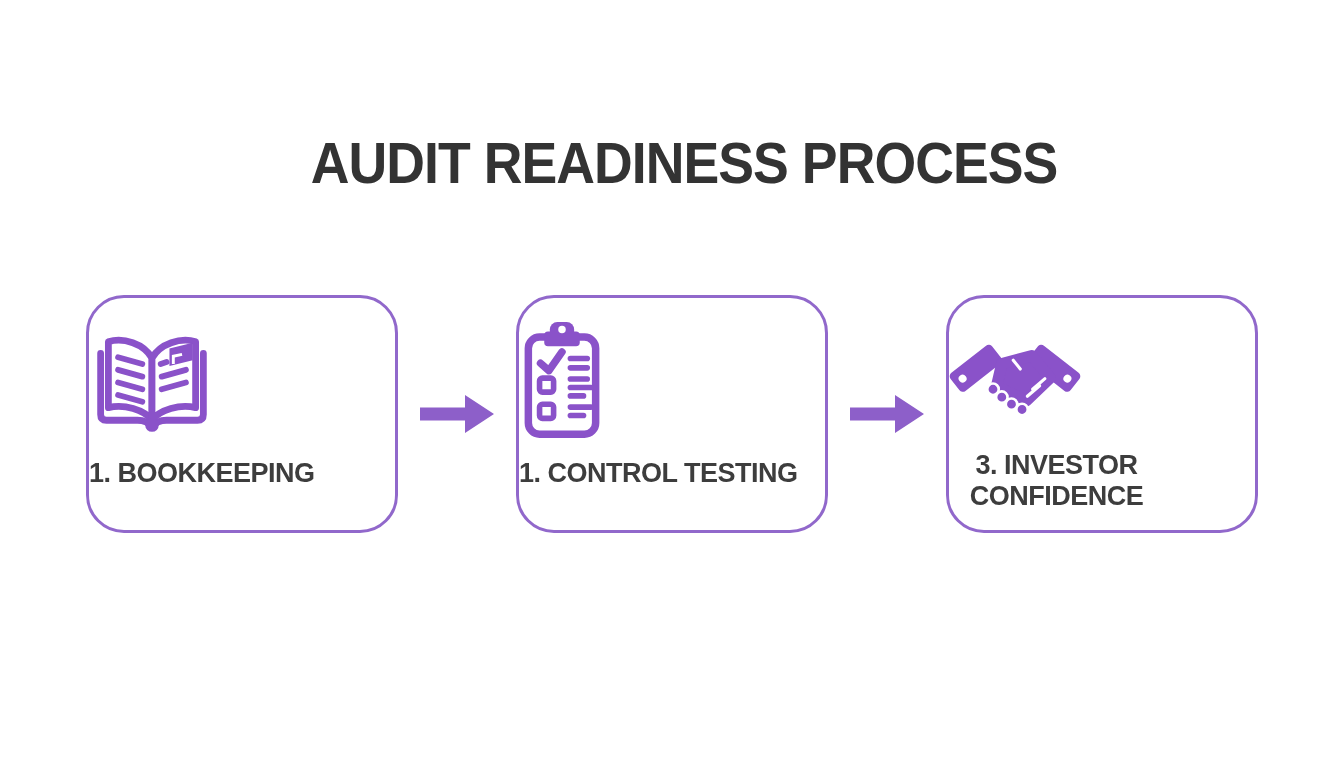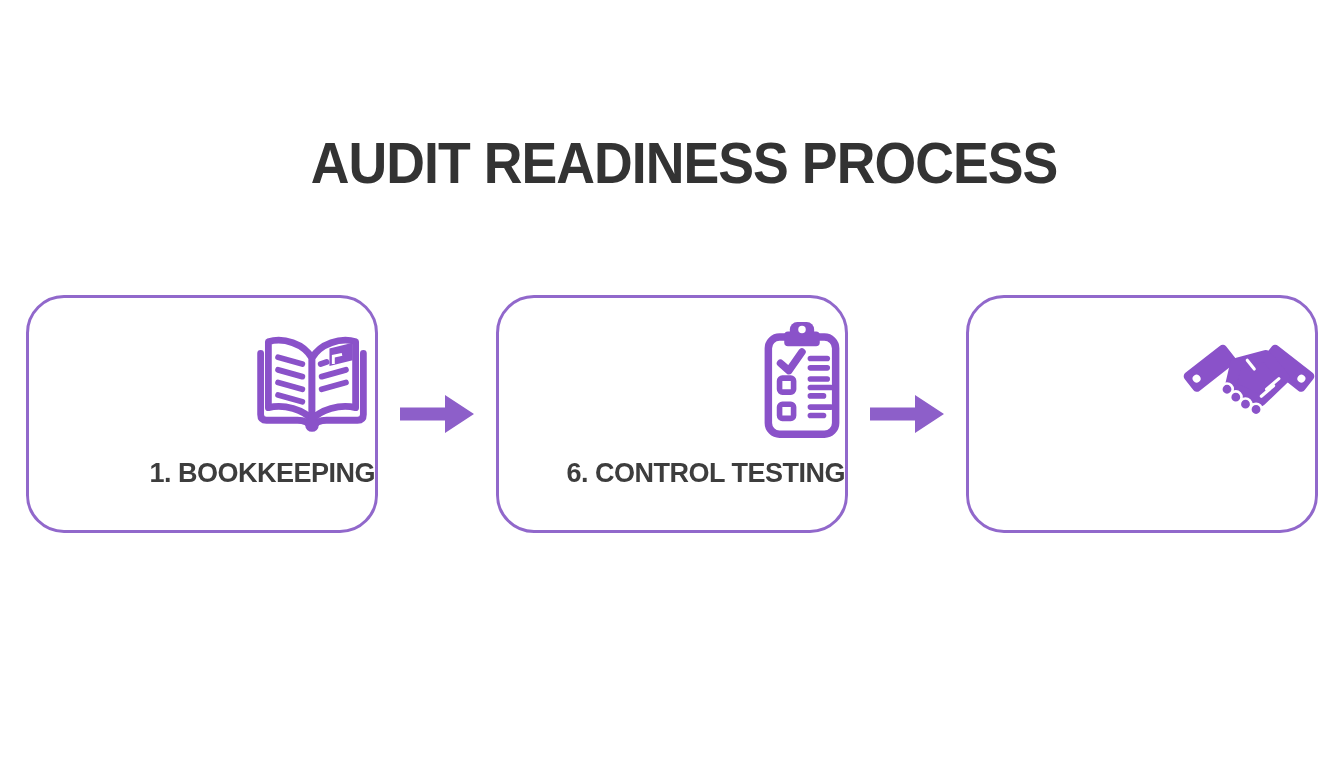--- a/index.html
+++ b/index.html
@@ -34,29 +34,29 @@
   .row {
     position: absolute;
     top: 295px;
     left: 0;
     width: 100%;
     display: flex;
     justify-content: center;
     align-items: center;
   }
   .step-box {
-    width: 352px;
+    width: 312px;
     height: 238px;
     box-sizing: border-box;
     border: 3px solid #9168cb;
     border-radius: 38px;
     background: #ffffff;
     display: flex;
     flex-direction: column;
-    align-items: flex-end;
+    align-items: flex-start;
     padding-top: 20px;
   }
   .icon-wrap {
     height: 124px;
     display: flex;
     align-items: center;
     justify-content: center;
   }
   .label {
     margin-top: 16px;
@@ -130,21 +130,21 @@
             <rect x="52" y="60" width="24" height="6" rx="3"></rect>
             <rect x="52" y="69" width="28" height="6" rx="3"></rect>
             <rect x="52" y="78" width="20" height="6" rx="3"></rect>
             <rect x="52" y="90" width="28" height="6" rx="3"></rect>
             <rect x="52" y="99" width="20" height="6" rx="3"></rect>
           </g>
           <rect x="22" y="62" width="15" height="15" rx="3" fill="none" stroke="#8a52c9" stroke-width="6"></rect>
           <rect x="22" y="90" width="15" height="15" rx="3" fill="none" stroke="#8a52c9" stroke-width="6"></rect>
         </svg>
       </div>
-      <div class="label one-line">6. CONTROL TESTING</div>
+      <div class="label one-line">1. CONTROL TESTING</div>
     </div>
 
     <div class="arrow-wrap">
       <svg width="74" height="42" viewBox="0 0 74 42" aria-hidden="true">
         <path d="M0 14.5 H45 V2 L74 21 L45 40 V27.5 H0 Z" fill="#8d5fc9"></path>
       </svg>
     </div>
 
     <div class="step-box">
       <div class="icon-wrap">
@@ -163,16 +163,17 @@
           <path d="M95 63 L109 51 M89 71 L103 59" stroke="#ffffff" stroke-width="3.5" stroke-linecap="round" fill="none"></path>
           <path d="M73 30 L81 40" stroke="#ffffff" stroke-width="3.5" stroke-linecap="round"></path>
           <g fill="#8a52c9" stroke="#ffffff" stroke-width="3">
             <circle cx="50" cy="63" r="6.5"></circle>
             <circle cx="60" cy="72" r="6.5"></circle>
             <circle cx="71" cy="80" r="6.5"></circle>
             <circle cx="83" cy="86" r="6.5"></circle>
           </g>
         </svg>
       </div>
+      <div class="label two-line">3. INVESTOR CONFIDENCE</div>
     </div>
 
   </section>
 </main>
 
 </body></html>

